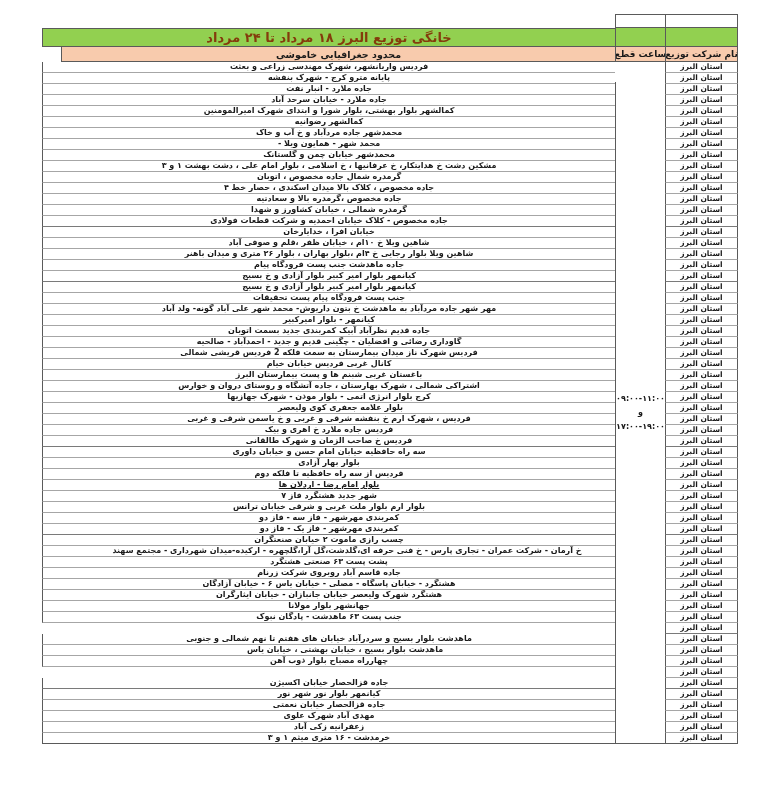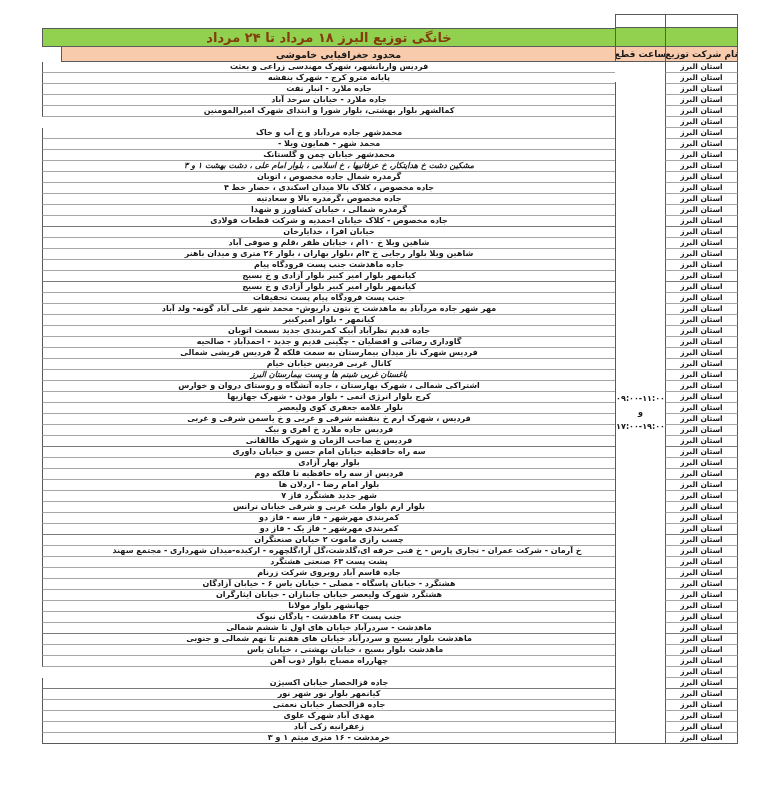--- a/index.html
+++ b/index.html
@@ -95,28 +95,29 @@
       <div class="cell c3 data" style="grid-row: 4;">فردیس واریانشهر، شهرک مهندسی زراعی و بعثت</div>
       <div class="cell c1 data" style="grid-row: 5;">استان البرز</div>
       <div class="cell c3 data" style="grid-row: 5;">پایانه مترو کرج - شهرک بنفشه</div>
       <div class="cell c1 data" style="grid-row: 6;">استان البرز</div>
       <div class="cell c3 data" style="grid-row: 6;">جاده ملارد - انبار نفت</div>
       <div class="cell c1 data" style="grid-row: 7;">استان البرز</div>
       <div class="cell c3 data" style="grid-row: 7;">جاده ملارد - خیابان سرحد آباد</div>
       <div class="cell c1 data" style="grid-row: 8;">استان البرز</div>
       <div class="cell c3 data" style="grid-row: 8;">کمالشهر بلوار بهشتی، بلوار شورا و ابتدای شهرک امیرالمومنین</div>
       <div class="cell c1 data" style="grid-row: 9;">استان البرز</div>
+      <div class="cell c3 data" style="grid-row: 9;">کمالشهر رضوانیه</div>
       <div class="cell c1 data" style="grid-row: 10;">استان البرز</div>
       <div class="cell c3 data" style="grid-row: 10;">محمدشهر جاده مردآباد و خ آب و خاک</div>
       <div class="cell c1 data" style="grid-row: 11;">استان البرز</div>
       <div class="cell c3 data" style="grid-row: 11;">محمد شهر - همایون ویلا -</div>
       <div class="cell c1 data" style="grid-row: 12;">استان البرز</div>
       <div class="cell c3 data" style="grid-row: 12;">محمدشهر خیابان چمن و گلستانک</div>
       <div class="cell c1 data" style="grid-row: 13;">استان البرز</div>
-      <div class="cell c3 data" style="grid-row: 13; font-style: italic;">مشکین دشت خ هدایتکار، خ عرفانیها ، خ اسلامی ، بلوار امام علی ، دشت بهشت ۱ و ۳</div>
+      <div class="cell c3 data" style="grid-row: 13;">مشکین دشت خ هدایتکار، خ عرفانیها ، خ اسلامی ، بلوار امام علی ، دشت بهشت ۱ و ۳</div>
       <div class="cell c1 data" style="grid-row: 14;">استان البرز</div>
       <div class="cell c3 data" style="grid-row: 14;">گرمدره شمال جاده مخصوص ، اتوبان</div>
       <div class="cell c1 data" style="grid-row: 15;">استان البرز</div>
       <div class="cell c3 data" style="grid-row: 15;">جاده مخصوص ، کلاک بالا میدان اسکندی ، حصار خط ۴</div>
       <div class="cell c1 data" style="grid-row: 16;">استان البرز</div>
       <div class="cell c3 data" style="grid-row: 16;">جاده مخصوص ،گرمدره بالا و سعادتیه</div>
       <div class="cell c1 data" style="grid-row: 17;">استان البرز</div>
       <div class="cell c3 data" style="grid-row: 17;">گرمدره شمالی ، خیابان کشاورز و شهدا</div>
       <div class="cell c1 data thick" style="grid-row: 18;">استان البرز</div>
       <div class="cell c3 data thick" style="grid-row: 18;">جاده مخصوص - کلاک خیابان احمدیه و شرکت قطعات فولادی</div>
@@ -140,41 +141,41 @@
       <div class="cell c3 data" style="grid-row: 27;">کیانمهر - بلوار امیرکبیر</div>
       <div class="cell c1 data" style="grid-row: 28;">استان البرز</div>
       <div class="cell c3 data" style="grid-row: 28;">جاده قدیم نظرآباد آبیک کمربندی جدید بسمت اتوبان</div>
       <div class="cell c1 data" style="grid-row: 29;">استان البرز</div>
       <div class="cell c3 data" style="grid-row: 29;">گاوداری رضائی و افضلیان - چگینی قدیم و جدید - احمدآباد - صالحیه</div>
       <div class="cell c1 data" style="grid-row: 30;">استان البرز</div>
       <div class="cell c3 data" style="grid-row: 30;">فردیس شهرک ناز میدان بیمارستان به سمت فلکه 2 فردیس  قریشی شمالی</div>
       <div class="cell c1 data" style="grid-row: 31;">استان البرز</div>
       <div class="cell c3 data" style="grid-row: 31;">کانال غربی فردیس خیابان خیام</div>
       <div class="cell c1 data" style="grid-row: 32;">استان البرز</div>
-      <div class="cell c3 data" style="grid-row: 32; font-style: italic;">باغستان غربی شبنم ها و پست بیمارستان البرز</div>
+      <div class="cell c3 data" style="grid-row: 32;">باغستان غربی شبنم ها و پست بیمارستان البرز</div>
       <div class="cell c1 data" style="grid-row: 33;">استان البرز</div>
       <div class="cell c3 data" style="grid-row: 33;">اشتراکی شمالی ، شهرک بهارستان ، جاده آتشگاه و روستای دروان و خوارس</div>
       <div class="cell c1 data" style="grid-row: 34;">استان البرز</div>
       <div class="cell c3 data" style="grid-row: 34;">کرج بلوار انرژی اتمی - بلوار موذن - شهرک جهازیها</div>
       <div class="cell c1 data" style="grid-row: 35;">استان البرز</div>
       <div class="cell c3 data" style="grid-row: 35; padding-left: 23px;">بلوار علامه جعفری کوی ولیعصر</div>
       <div class="cell c1 data" style="grid-row: 36;">استان البرز</div>
       <div class="cell c3 data" style="grid-row: 36;">فردیس ، شهرک ارم خ بنفشه شرقی و غربی و خ یاسمن شرقی و غربی</div>
       <div class="cell c1 data" style="grid-row: 37;">استان البرز</div>
       <div class="cell c3 data" style="grid-row: 37;">فردیس جاده ملارد خ اهری و بیک</div>
       <div class="cell c1 data thick" style="grid-row: 38;">استان البرز</div>
       <div class="cell c3 data thick" style="grid-row: 38;">فردیس  خ صاحب الزمان و شهرک طالقانی</div>
       <div class="cell c1 data" style="grid-row: 39;">استان البرز</div>
       <div class="cell c3 data" style="grid-row: 39;">سه راه حافظیه خیابان امام حسن و خیابان داوری</div>
       <div class="cell c1 data" style="grid-row: 40;">استان البرز</div>
       <div class="cell c3 data" style="grid-row: 40;">بلوار بهار آزادی</div>
       <div class="cell c1 data" style="grid-row: 41;">استان البرز</div>
       <div class="cell c3 data" style="grid-row: 41;">فردیس از سه راه حافظیه تا فلکه دوم</div>
       <div class="cell c1 data" style="grid-row: 42;">استان البرز</div>
-      <div class="cell c3 data" style="grid-row: 42;">بلوار امام رضا - اردلان ها</div>
+      <div class="cell c3 data" style="grid-row: 42; text-decoration: underline;">بلوار امام رضا - اردلان ها</div>
       <div class="cell c1 data" style="grid-row: 43;">استان البرز</div>
       <div class="cell c3 data" style="grid-row: 43;">شهر جدید هشتگرد فاز ۷</div>
       <div class="cell c1 data" style="grid-row: 44;">استان البرز</div>
       <div class="cell c3 data" style="grid-row: 44;">بلوار ارم بلوار ملت غربی و شرقی خیابان ترانس</div>
       <div class="cell c1 data" style="grid-row: 45;">استان البرز</div>
       <div class="cell c3 data" style="grid-row: 45;">کمربندی مهرشهر - فاز سه - فاز دو</div>
       <div class="cell c1 data thick" style="grid-row: 46;">استان البرز</div>
       <div class="cell c3 data thick" style="grid-row: 46;">کمربندی مهرشهر - فاز یک - فاز دو</div>
       <div class="cell c1 data" style="grid-row: 47;">استان البرز</div>
       <div class="cell c3 data" style="grid-row: 47;">چسب رازی ماموت ۲ خیابان صنعتگران</div>
@@ -186,21 +187,20 @@
       <div class="cell c3 data" style="grid-row: 50;">جاده قاسم آباد روبروی شرکت زرنام</div>
       <div class="cell c1 data" style="grid-row: 51;">استان البرز</div>
       <div class="cell c3 data" style="grid-row: 51;">هشتگرد - خیابان پاسگاه - مصلی - خیابان یاس ۶ - خیابان آزادگان</div>
       <div class="cell c1 data" style="grid-row: 52;">استان البرز</div>
       <div class="cell c3 data" style="grid-row: 52;">هشتگرد شهرک ولیعصر خیابان جانبازان - خیابان ایثارگران</div>
       <div class="cell c1 data" style="grid-row: 53;">استان البرز</div>
       <div class="cell c3 data" style="grid-row: 53;">جهانشهر بلوار مولانا</div>
       <div class="cell c1 data" style="grid-row: 54;">استان البرز</div>
       <div class="cell c3 data" style="grid-row: 54;">جنب پست ۶۳ ماهدشت - پادگان نبوک</div>
       <div class="cell c1 data thick" style="grid-row: 55;">استان البرز</div>
-      <div class="cell c3 data thick" style="grid-row: 55;">ماهدشت - سردرآباد خیابان های اول تا ششم شمالی</div>
       <div class="cell c1 data" style="grid-row: 56;">استان البرز</div>
       <div class="cell c3 data" style="grid-row: 56;">ماهدشت بلوار بسیج و سردرآباد خیابان های هفتم تا نهم شمالی و جنوبی</div>
       <div class="cell c1 data" style="grid-row: 57;">استان البرز</div>
       <div class="cell c3 data" style="grid-row: 57; padding-left: 32px;">ماهدشت بلوار بسیج ، خیابان بهشتی ، خیابان یاس</div>
       <div class="cell c1 data" style="grid-row: 58;">استان البرز</div>
       <div class="cell c3 data" style="grid-row: 58;">چهارراه مصباح بلوار ذوب آهن</div>
       <div class="cell c1 data" style="grid-row: 59;">استان البرز</div>
       <div class="cell c1 data thick" style="grid-row: 60;">استان البرز</div>
       <div class="cell c3 data thick" style="grid-row: 60;">جاده قزالحصار خیابان اکسیژن</div>
       <div class="cell c1 data" style="grid-row: 61;">استان البرز</div>

